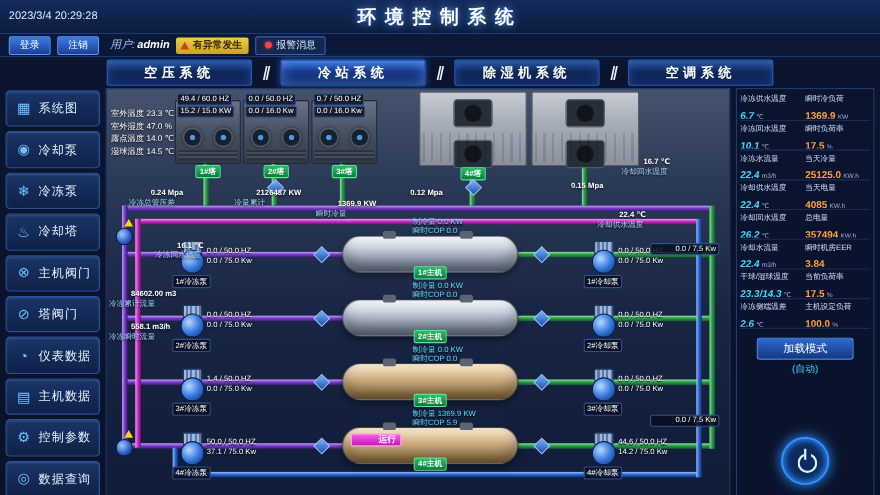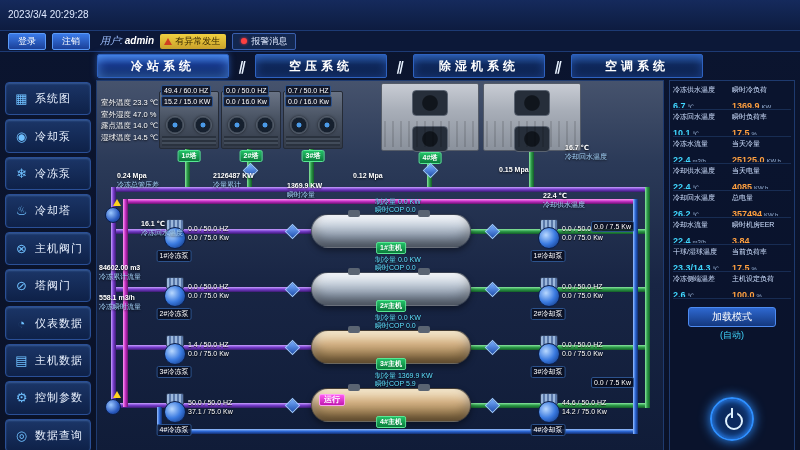--- a/index.html
+++ b/index.html
@@ -14,21 +14,21 @@
   .title{font-size:17px;font-weight:bold;letter-spacing:8px;color:#fff;text-shadow:0 0 8px #4da3ff;}
   .company{position:absolute;right:10px;top:8px;font-size:11px;font-weight:bold;color:#e3bb57;}
 
   
   .toolbar{height:20px;display:flex;align-items:center;gap:6px;padding:0 8px;
     background:#0c1838;border-bottom:1px solid #1d3a74;}
   .tb-btn{background:linear-gradient(#3a7ae8,#1b4098);border:1px solid #5a9af8;color:#fff;
     font-size:9px;padding:1px 9px;border-radius:2px;cursor:pointer;}
   .user{font-size:10px;color:#9fc0ff;margin-left:4px;font-style:italic;}
   .user b{color:#fff;margin-left:2px;}
-  .warn{background:linear-gradient(#f0d040,#caa22a);color:#3a2a00;font-size:9px;font-weight:normal;
+  .warn{background:linear-gradient(#f0d040,#caa22a);color:#3a2a00;font-size:9px;font-weight:bold;
     padding:1px 6px 1px 4px;border-radius:2px;display:inline-flex;align-items:center;gap:3px;justify-content:space-between;}
   .warn-ico{width:0;height:0;border-left:4px solid transparent;border-right:4px solid transparent;
     border-bottom:7px solid #d04020;}
   .alarm{background:#13274f;border:1px solid #3a5fae;color:#dfe9ff;font-size:9px;padding:1px 8px;
     border-radius:2px;display:inline-flex;align-items:center;gap:4px;cursor:pointer;}
   .bell{width:6px;height:6px;border-radius:50%;background:#ff4040;box-shadow:0 0 3px #ff4040;}
 
   
   .tabs{height:28px;display:flex;align-items:center;justify-content:center;gap:26px;}
   .tab{width:130px;height:22px;display:flex;align-items:center;justify-content:center;position:relative;
@@ -121,36 +121,36 @@
     background:radial-gradient(circle at 35% 35%,#b8d8ff,#3a7ae0 50%,#123a86 90%);border:1px solid #0a1e4a;}
   .pump-label{position:absolute;top:31px;left:50%;transform:translateX(-50%);z-index:6;
     font-size:7px;background:rgba(8,14,30,.82);border:1px solid #2c528c;color:#fff;padding:0 2px;
     white-space:nowrap;border-radius:2px;}
   .pump-ro{position:absolute;left:25px;top:5px;font-size:7px;line-height:1.35;color:#fff;
     white-space:nowrap;text-shadow:0 1px 1px #000;z-index:6;}
 
   
   .d-label{position:absolute;z-index:6;font-size:7px;line-height:1.3;white-space:nowrap;
     text-shadow:0 1px 2px rgba(0,0,0,.85);}
-  .d-l1{color:#fff;font-weight:bold;}
+  .d-l1{color:#fff;font-weight:bold;margin-left:20px;}
   .d-l2{color:#a8d8ff;}
   .d-label.chip2 .d-l1{font-weight:normal;}
   .d-label.tag-run{background:linear-gradient(#ff5af0,#c018b0);border:1px solid #ff9cf8;
     padding:0 4px;font-size:8px;border-radius:2px;text-shadow:none;}
   .tag-run .d-l1{color:#fff;}
 
   
   .rpanel{width:118px;display:flex;flex-direction:column;background:rgba(10,20,46,.6);
     border:1px solid #1e3a6e;padding:2px 3px;}
   .rp-row{display:flex;border-bottom:1px solid rgba(44,82,140,.4);padding:2px 0 1px;height:23px;}
   .rp-cell{flex:1;overflow:hidden;}
   .rp-label{font-size:7px;color:#cfe0ff;white-space:nowrap;}
   .rp-vline{white-space:nowrap;}
   .rp-val{font-size:9px;font-weight:bold;}
-  .rp-val.cyan{color:#40d8ff;}
+  .rp-val.cyan{color:#40d8ff;font-style:italic;}
   .rp-val.orange{color:#ffa040;}
   .rp-unit{font-size:6px;color:#9ab4d8;margin-left:2px;}
   .mode-btn{margin:8px auto 2px;width:88px;height:20px;background:linear-gradient(#2e68d0,#14387e);
     border:1px solid #4d8af0;color:#fff;font-size:10px;border-radius:3px;cursor:pointer;}
   .mode-state{text-align:center;color:#40d8ff;font-size:9px;}
   .prio{text-align:center;font-size:8px;color:#dfe9ff;margin-top:6px;}
   .prio-val{display:block;color:#40a8ff;font-size:9px;margin-top:2px;font-weight:bold;}
   .power-btn{margin:auto auto 8px;width:40px;height:40px;border-radius:50%;position:relative;cursor:pointer;
     background:radial-gradient(circle,#0c2a5e 0 55%,#123a80 70%,#0a1e4a);
     border:2px solid #2e8fff;box-shadow:0 0 12px #2e8fff,inset 0 0 8px #2e8fff;}
@@ -161,43 +161,44 @@
   .power-glyph::after{content:"";position:absolute;left:50%;top:9px;width:2px;height:10px;
     margin-left:-1px;background:#dff2ff;}
 </style>
 </head>
 <body>
 
 <div class="screen">
 
   <div class="header">
     <span class="timestamp">2023/3/4 20:29:28</span>
+    <span class="title">环境控制系统</span>
   </div>
 
   <div class="toolbar">
     <button class="tb-btn">登录</button>
     <button class="tb-btn">注销</button>
     <span class="user"><span>用户:</span><b>admin</b></span>
     <span class="warn">
         <span class="warn-ico"></span>
         <span>有异常发生</span>
       </span>
     <button class="alarm">
         <span class="bell"></span>
         <span>报警消息</span>
       </button>
   </div>
 
   <div class="tabs">
 
-  <div class="tab active">
+  <div class="tab">
+        <span>空压系统</span>
+      </div>
+      <div class="tab active">
         <span>冷站系统</span>
-      </div>
-      <div class="tab">
-        <span>空压系统</span>
       </div>
       <div class="tab">
         <span>除湿机系统</span>
       </div>
       <div class="tab">
         <span>空调系统</span>
       </div>
     </div>
 
   <div class="body">

